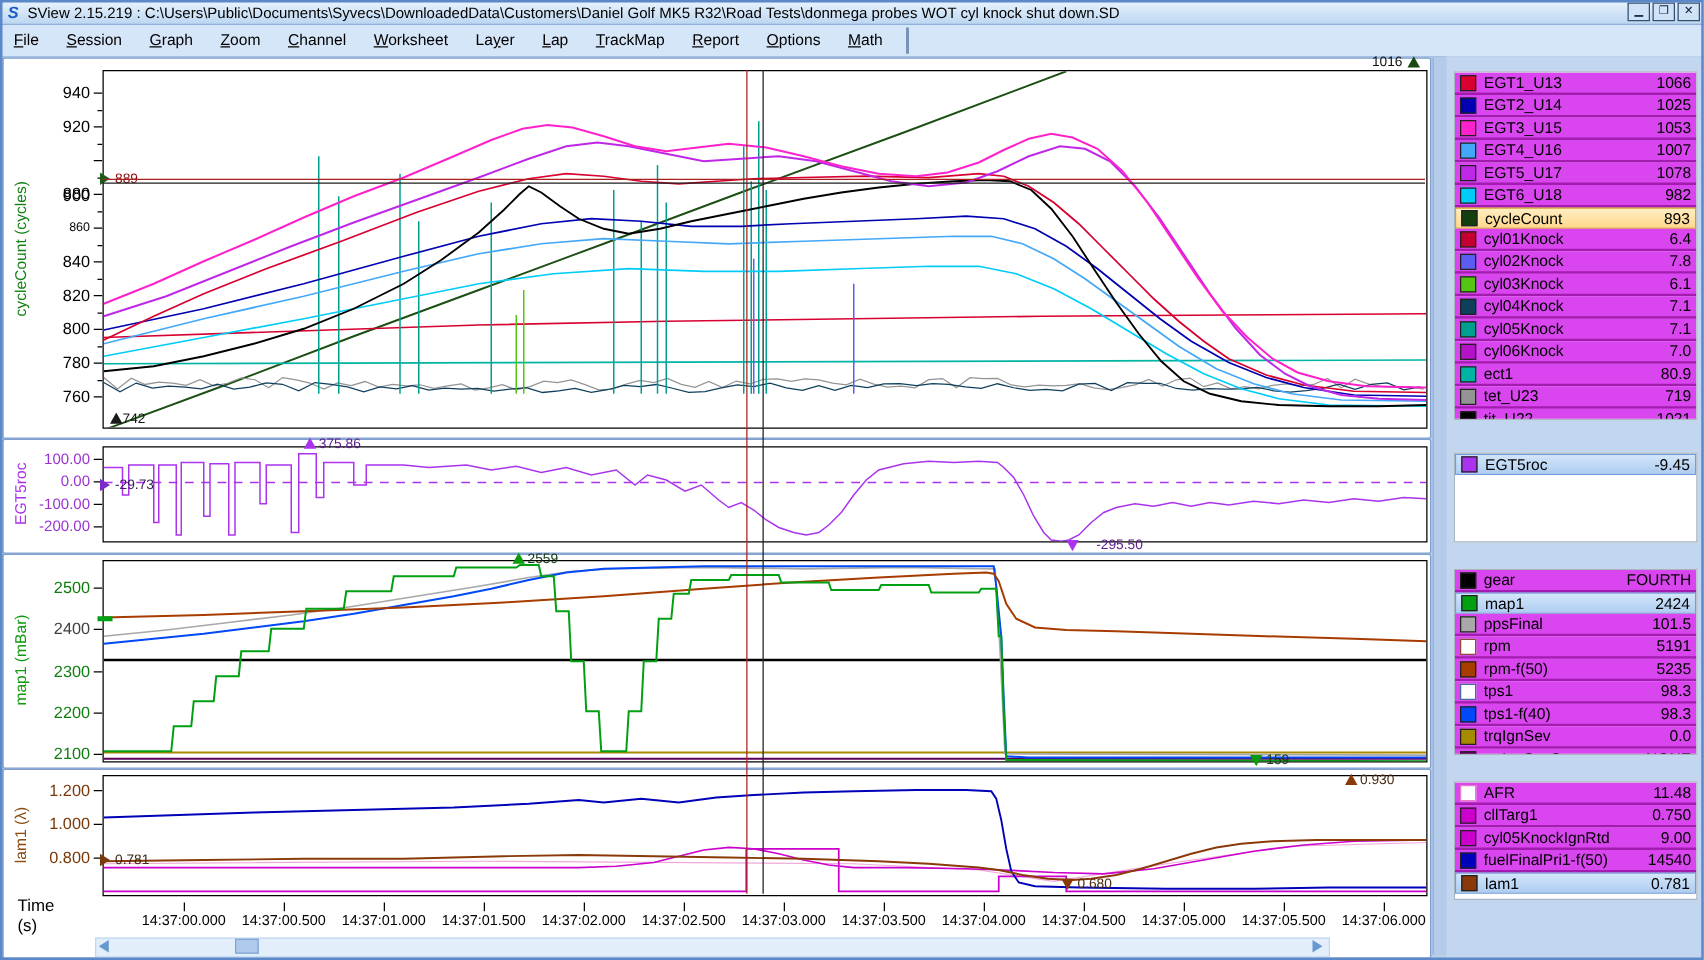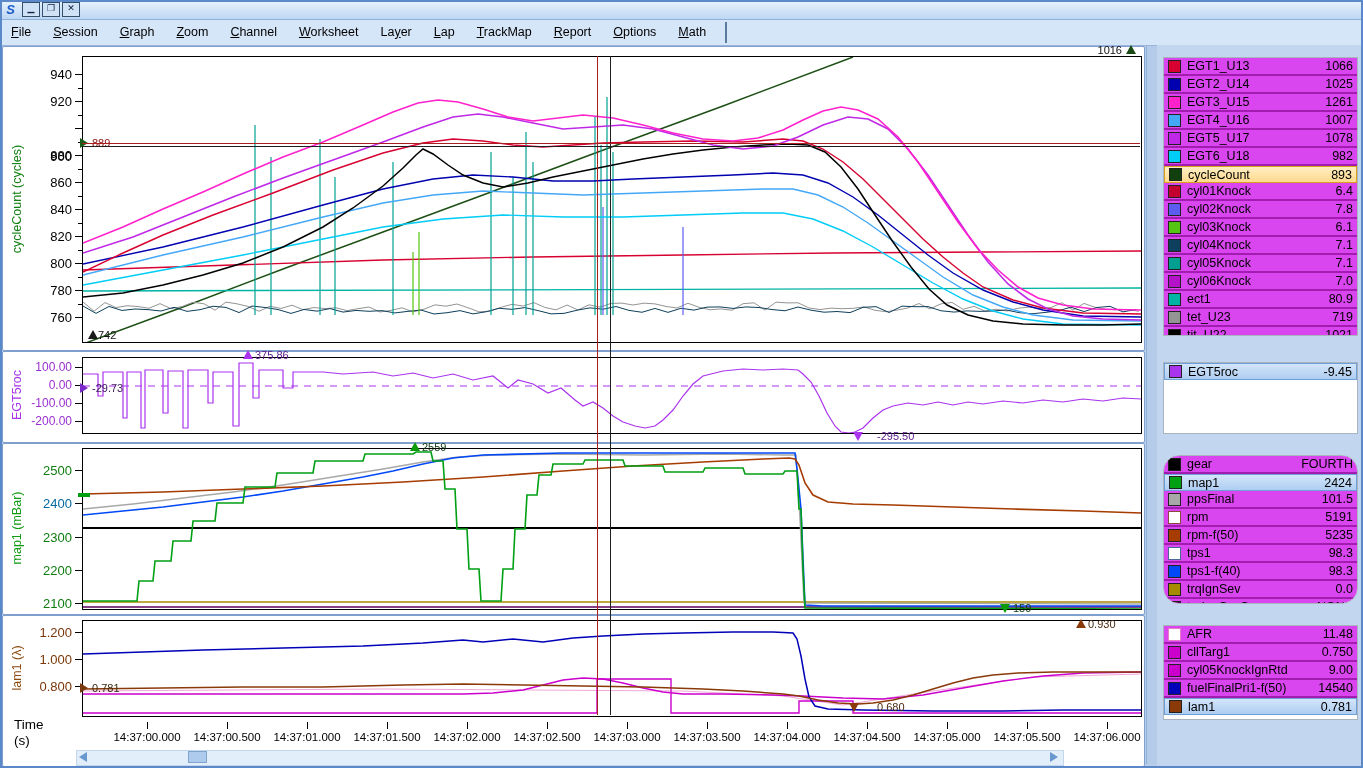--- a/index.html
+++ b/index.html
@@ -57,20 +57,21 @@
   .chname{flex:1;white-space:nowrap;overflow:hidden}
   .chval{white-space:nowrap}
   .winborder{position:absolute;pointer-events:none;border:2px solid #5a88c8;
     left:0;top:0;width:1359px;height:764px}
 </style>
 </head>
 <body>
 
 <div class="titlebar">
   <span class="logo">S</span>
+  <span class="titletext">SView 2.15.219  :  C:\Users\Public\Documents\Syvecs\DownloadedData\Customers\Daniel Golf MK5 R32\Road Tests\donmega probes WOT cyl knock shut down.SD</span>
   <span class="winbtns">
       <span class="winbtn">▁</span>
       <span class="winbtn">❐</span>
       <span class="winbtn">✕</span>
     </span>
 </div>
 
 <div class="menubar">
   <span id="menuitems" style="display:flex">
       <span class="menuitem"><u>F</u>ile</span>
@@ -93,21 +94,21 @@
     <div class="frame abs" style="left: 2px; top: 46px; width: 1141px; height: 303px;"></div>
     <div class="axislabel" style="left: 10px; top: 198.5px; color: rgb(18, 128, 18); transform: rotate(-90deg) translateX(-50%);">cycleCount (cycles)</div>
     <div class="ticklabel" style="left: 72px; top: 74px; color: rgb(0, 0, 0); font-size: 13px;">940</div>
     <div class="tickmark" style="left: 75px; top: 74px; width: 7px;"></div>
     <div class="ticklabel" style="left: 72px; top: 101px; color: rgb(0, 0, 0); font-size: 13px;">920</div>
     <div class="tickmark" style="left: 75px; top: 101px; width: 7px;"></div>
     <div class="ticklabel" style="left: 72px; top: 128px; color: rgb(0, 0, 0); font-size: 13px; margin-top: 28px;">900</div>
     <div class="tickmark" style="left: 75px; top: 128px; width: 7px;"></div>
     <div class="ticklabel" style="left: 72px; top: 155px; color: rgb(0, 0, 0); font-size: 13px;">880</div>
     <div class="tickmark" style="left: 75px; top: 155px; width: 7px;"></div>
-    <div class="ticklabel" style="left: 72px; top: 182px; color: rgb(0, 0, 0); font-size: 13px;">860</div>
+    <div class="ticklabel" style="left: 72px; top: 182px; color: rgb(0, 0, 0); font-size: 10px;">860</div>
     <div class="tickmark" style="left: 75px; top: 182px; width: 7px;"></div>
     <div class="ticklabel" style="left: 72px; top: 209px; color: rgb(0, 0, 0); font-size: 13px;">840</div>
     <div class="tickmark" style="left: 75px; top: 209px; width: 7px;"></div>
     <div class="ticklabel" style="left: 72px; top: 236px; color: rgb(0, 0, 0); font-size: 13px;">820</div>
     <div class="tickmark" style="left: 75px; top: 236px; width: 7px;"></div>
     <div class="ticklabel" style="left: 72px; top: 263px; color: rgb(0, 0, 0); font-size: 13px;">800</div>
     <div class="tickmark" style="left: 75px; top: 263px; width: 7px;"></div>
     <div class="ticklabel" style="left: 72px; top: 290px; color: rgb(0, 0, 0); font-size: 13px;">780</div>
     <div class="tickmark" style="left: 75px; top: 290px; width: 7px;"></div>
     <div class="ticklabel" style="left: 72px; top: 317px; color: rgb(0, 0, 0); font-size: 13px;">760</div>
@@ -175,21 +176,21 @@
     <div class="tri-up" style="left: 243px; top: 350px; border-bottom-color: rgb(170, 51, 238);"></div>
     <div class="anntext" style="top: 349px; color: rgb(90, 26, 138); left: 255px;">375.86</div>
     <div class="tri-down" style="left: 853px; top: 432px; border-top-color: rgb(170, 51, 238);"></div>
     <div class="anntext" style="top: 430px; color: rgb(90, 26, 138); left: 866px; margin-left: 11px;">-295.50</div>
     <div class="cursorArrow" style="left: 80px; top: 383px; border-left-color: rgb(122, 42, 200);"></div>
     <div class="anntext" style="left: 92px; top: 382px; color: rgb(58, 26, 90);">-29.73</div>
     <div class="frame abs" style="left: 2px; top: 443px; width: 1141px; height: 170px;"></div>
     <div class="axislabel" style="left: 10px; top: 528px; color: rgb(15, 154, 15); transform: rotate(-90deg) translateX(-50%);">map1 (mBar)</div>
     <div class="ticklabel" style="left: 72px; top: 470px; color: rgb(15, 125, 15); font-size: 13px;">2500</div>
     <div class="tickmark" style="left: 75px; top: 470px; width: 7px;"></div>
-    <div class="ticklabel" style="left: 72px; top: 503px; color: #0369a1; font-size: 13px;">2400</div>
+    <div class="ticklabel" style="left: 72px; top: 503px; color: #404040; font-size: 13px;">2400</div>
     <div class="tickmark" style="left: 75px; top: 503px; width: 7px;"></div>
     <div class="ticklabel" style="left: 72px; top: 537px; color: rgb(15, 125, 15); font-size: 13px;">2300</div>
     <div class="tickmark" style="left: 75px; top: 537px; width: 7px;"></div>
     <div class="ticklabel" style="left: 72px; top: 570px; color: rgb(15, 125, 15); font-size: 13px;">2200</div>
     <div class="tickmark" style="left: 75px; top: 570px; width: 7px;"></div>
     <div class="ticklabel" style="left: 72px; top: 603px; color: rgb(15, 125, 15); font-size: 13px;">2100</div>
     <div class="tickmark" style="left: 75px; top: 603px; width: 7px;"></div>
     <div class="plot" style="left: 82px; top: 448px; width: 1058px; height: 160px;"><svg width="1058" height="160" viewBox="0 0 1058 160">
         <polyline points="0,153 1058,153" fill="none" stroke="#a68a00" stroke-width="1.5"></polyline>
         <polyline points="0,158 1058,158" fill="none" stroke="#5c005c" stroke-width="1.5"></polyline>
@@ -215,21 +216,21 @@
     <div class="plot" style="left: 82px; top: 620px; width: 1058px; height: 95px;"><svg width="1058" height="95" viewBox="0 0 1058 95">
         <polyline points="0,70 300,68 600,70 700,75 760,84 850,70 950,56 1058,53" fill="none" stroke="#f0a8d8" stroke-width="1"></polyline>
         <polyline points="0,92 514,92 514,58 588,58 588,92 716,92 716,80 770,80 770,92 1058,92" fill="none" stroke="#cc00cc" stroke-width="1.4"></polyline>
         <polyline points="0,73 380,73 410,72 440,69 460,64 480,59 500,57 520,58 540,62 560,67 580,71 600,73 640,73 690,74 720,75 760,77 800,78 840,74 880,67 920,60 960,55 1000,52 1058,51" fill="none" stroke="#cc00cc" stroke-width="1.4"></polyline>
         <polyline points="0,33 60,31 120,29 200,27 280,25 340,22 380,19 400,21 430,18 460,21 490,17 520,15 560,13 600,12 650,11 690,11 710,12 714,18 718,35 722,58 726,76 732,85 745,88 780,89 850,90 920,90 980,89 1020,89 1058,89" fill="none" stroke="#0000b8" stroke-width="1.5"></polyline>
         <polyline points="0,68 80,67 160,66 240,66 320,64 380,63 440,64 500,65 560,66 620,68 660,70 700,73 716,75 735,79 755,82 775,83 790,82 810,79 830,74 850,68 870,62 890,57 910,54 935,52 970,51 1020,51 1058,51" fill="none" stroke="#8a3a08" stroke-width="1.5"></polyline>
       </svg></div>
     <div class="tri-up" style="left: 1076px; top: 619px; border-bottom-color: rgb(138, 58, 8);"></div>
     <div class="anntext" style="top: 618px; color: rgb(74, 42, 16); left: 1088px;">0.930</div>
     <div class="tri-down" style="left: 849px; top: 703px; border-top-color: rgb(138, 58, 8);"></div>
-    <div class="anntext" style="top: 701px; color: rgb(74, 42, 16); left: 862px; margin-left: 15px;">0.680</div>
+    <div class="anntext" style="top: 701px; color: rgb(74, 42, 16); left: 862px;">0.680</div>
     <div class="cursorArrow" style="left: 80px; top: 683px; border-left-color: rgb(122, 58, 16);"></div>
     <div class="anntext" style="left: 92px; top: 682px; color: rgb(58, 42, 16);">0.781</div>
     <div class="abs" style="left: 0px; top: 715px; width: 1141px; height: 34px; overflow: hidden;">
       <div class="timetick" style="left: 147px; top: 7px;"></div>
       <div class="timelabel" style="left: 147px; top: 16px;">14:37:00.000</div>
       <div class="timetick" style="left: 227px; top: 7px;"></div>
       <div class="timelabel" style="left: 227px; top: 16px;">14:37:00.500</div>
       <div class="timetick" style="left: 307px; top: 7px;"></div>
       <div class="timelabel" style="left: 307px; top: 16px;">14:37:01.000</div>
       <div class="timetick" style="left: 387px; top: 7px;"></div>
@@ -277,21 +278,21 @@
         <span class="chval">1066</span>
       </div>
       <div class="chrow">
         <span class="swatch" style="background: rgb(0, 0, 176);"></span>
         <span class="chname">EGT2_U14</span>
         <span class="chval">1025</span>
       </div>
       <div class="chrow">
         <span class="swatch" style="background: rgb(255, 34, 204);"></span>
         <span class="chname">EGT3_U15</span>
-        <span class="chval">1261</span>
+        <span class="chval">1053</span>
       </div>
       <div class="chrow">
         <span class="swatch" style="background: rgb(68, 168, 248);"></span>
         <span class="chname">EGT4_U16</span>
         <span class="chval">1007</span>
       </div>
       <div class="chrow">
         <span class="swatch" style="background: rgb(192, 40, 232);"></span>
         <span class="chname">EGT5_U17</span>
         <span class="chval">1078</span>
@@ -357,21 +358,21 @@
         <span class="chval">130.9</span>
       </div>
     </div>
     <div class="group" style="left: 6px; top: 317px; width: 193px; height: 70px; overflow: hidden;">
       <div class="chrow hl-blue">
         <span class="swatch" style="background: rgb(170, 51, 238);"></span>
         <span class="chname">EGT5roc</span>
         <span class="chval">-9.45</span>
       </div>
     </div>
-    <div class="group" style="left: 6px; top: 410px; width: 193px; height: 147px; overflow: hidden; border-radius: 16px;">
+    <div class="group" style="left: 6px; top: 410px; width: 193px; height: 147px; overflow: hidden;">
       <div class="chrow">
         <span class="swatch" style="background: rgb(0, 0, 0);"></span>
         <span class="chname">gear</span>
         <span class="chval">FOURTH</span>
       </div>
       <div class="chrow hl-blue">
         <span class="swatch" style="background: rgb(0, 160, 19);"></span>
         <span class="chname">map1</span>
         <span class="chval">2424</span>
       </div>

